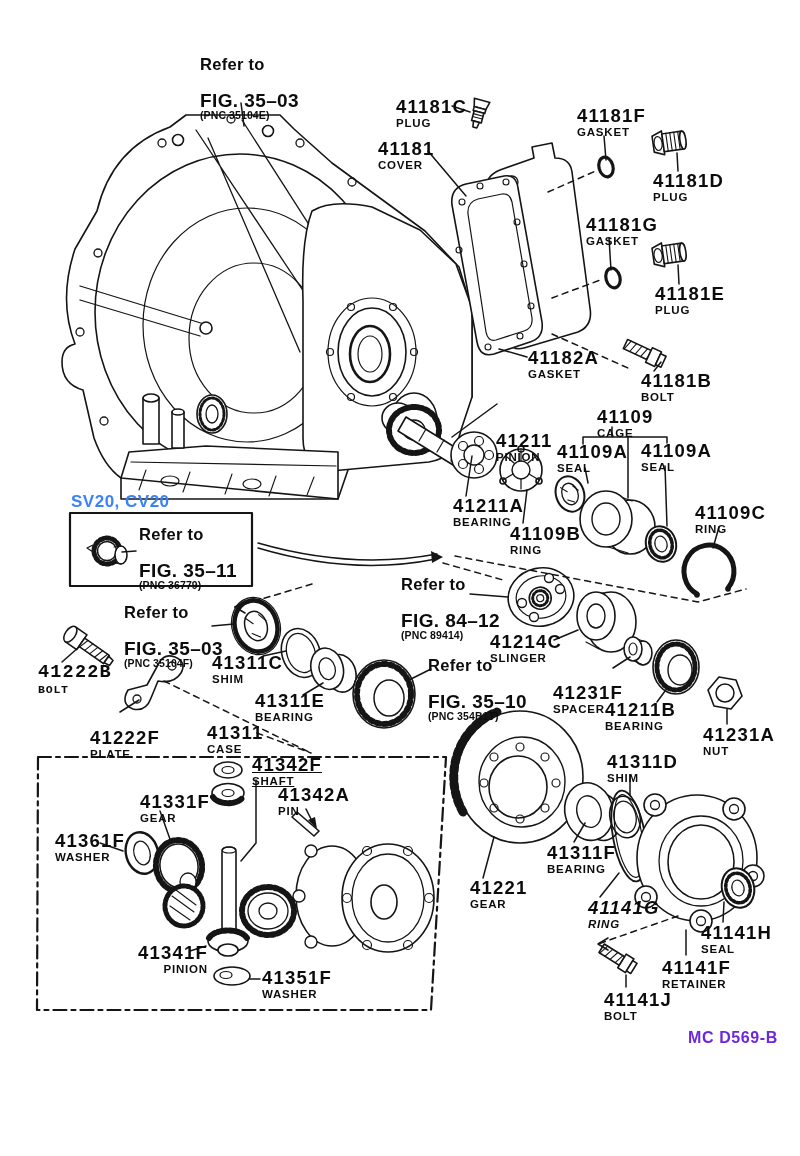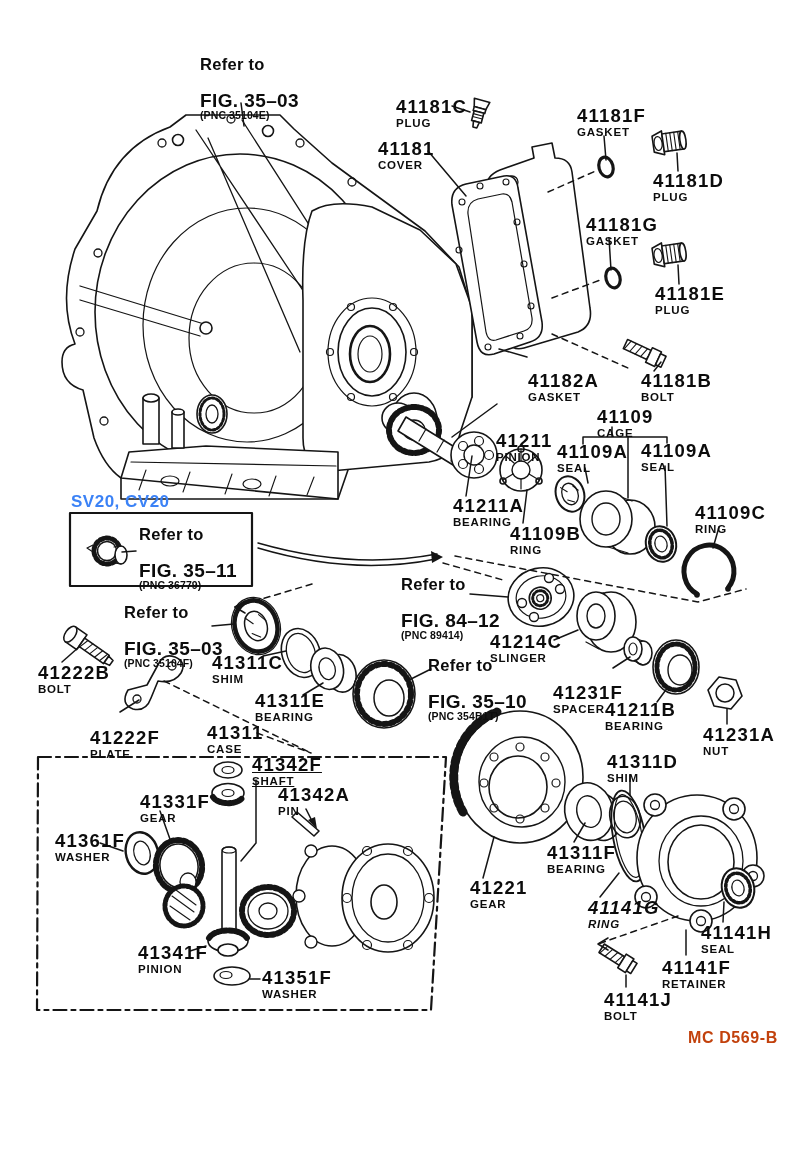--- a/index.html
+++ b/index.html
@@ -8,21 +8,21 @@
   #art{position:absolute;left:0;top:0;}
   #labels-layer{position:absolute;left:0;top:0;width:800px;height:1156px;pointer-events:none;}
   .part-label{position:absolute;color:#0c0c0c;line-height:1;}
   .pn{font-size:18.5px;font-weight:700;letter-spacing:1.2px;white-space:nowrap;}
   .ps{font-size:11.5px;font-weight:700;letter-spacing:0.8px;margin-top:1px;white-space:nowrap;}
   .ref-label{position:absolute;color:#0c0c0c;line-height:1;}
   .r1{font-size:16.5px;font-weight:700;letter-spacing:0.3px;white-space:nowrap;}
   .r2{font-size:19px;font-weight:700;letter-spacing:0.4px;margin-top:18px;white-space:nowrap;}
   .r3{font-size:10.5px;font-weight:700;letter-spacing:0.1px;white-space:nowrap;}
   .variant{position:absolute;font-size:17px;font-weight:700;color:#3b82f6;letter-spacing:0.5px;}
-  .code{position:absolute;font-size:16px;font-weight:700;color:#c2410c;letter-spacing:0.6px;}
+  .code{position:absolute;font-size:16px;font-weight:700;color:#6d28d9;letter-spacing:0.6px;}
 </style>
 </head>
 <body>
 
 <div id="stage">
 
 <svg id="art" width="800" height="1156" viewBox="0 0 800 1156">
 <g stroke="#151515" stroke-width="1.6" fill="none" stroke-linecap="round" stroke-linejoin="round">
 
   <g>
@@ -437,21 +437,21 @@
         <div class="ps">PLUG</div>
       </div>
       <div class="part-label" style="left: 586px; top: 216px;">
         <div class="pn">41181G</div>
         <div class="ps">GASKET</div>
       </div>
       <div class="part-label" style="left: 655px; top: 285px;">
         <div class="pn">41181E</div>
         <div class="ps">PLUG</div>
       </div>
-      <div class="part-label" style="left: 528px; top: 372px;">
+      <div class="part-label" style="left: 528px; top: 349px;">
         <div class="pn">41182A</div>
         <div class="ps">GASKET</div>
       </div>
       <div class="part-label" style="left: 641px; top: 372px;">
         <div class="pn">41181B</div>
         <div class="ps">BOLT</div>
       </div>
       <div class="part-label" style="left: 496px; top: 412px; margin-top: 20px;">
         <div class="pn">41211</div>
         <div class="ps">PINION</div>
@@ -477,21 +477,21 @@
         <div class="ps">RING</div>
       </div>
       <div class="part-label" style="left: 695px; top: 504px;">
         <div class="pn">41109C</div>
         <div class="ps">RING</div>
       </div>
       <div class="part-label" style="left: 490px; top: 633px;">
         <div class="pn">41214C</div>
         <div class="ps">SLINGER</div>
       </div>
-      <div class="part-label" style="left: 38px; top: 664px;">
+      <div class="part-label" style="left: 38px; top: 664px; font-family: Liberation Mono, monospace;">
         <div class="pn">41222B</div>
         <div class="ps">BOLT</div>
       </div>
       <div class="part-label" style="left: 212px; top: 654px;">
         <div class="pn">41311C</div>
         <div class="ps">SHIM</div>
       </div>
       <div class="part-label" style="left: 553px; top: 684px;">
         <div class="pn">41231F</div>
         <div class="ps">SPACER</div>
@@ -545,21 +545,21 @@
         <div class="ps">GEAR</div>
       </div>
       <div class="part-label" style="left: 588px; top: 899px; font-style: italic;">
         <div class="pn">41141G</div>
         <div class="ps">RING</div>
       </div>
       <div class="part-label" style="left: 701px; top: 924px;">
         <div class="pn">41141H</div>
         <div class="ps">SEAL</div>
       </div>
-      <div class="part-label" style="left: 138px; top: 944px;">
+      <div class="part-label" style="left: 138px; top: 944px; text-align: right;">
         <div class="pn">41341F</div>
         <div class="ps">PINION</div>
       </div>
       <div class="part-label" style="left: 662px; top: 959px;">
         <div class="pn">41141F</div>
         <div class="ps">RETAINER</div>
       </div>
       <div class="part-label" style="left: 262px; top: 969px;">
         <div class="pn">41351F</div>
         <div class="ps">WASHER</div>

